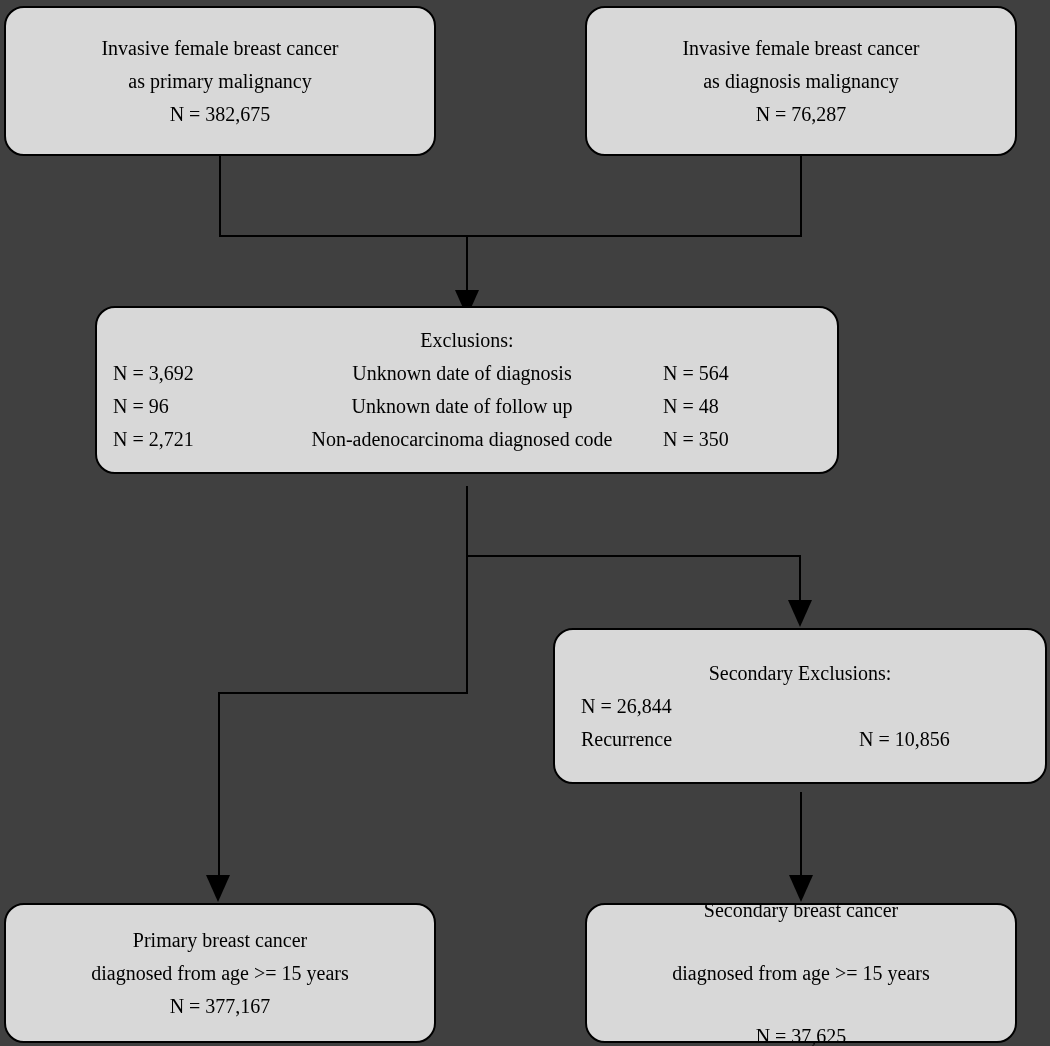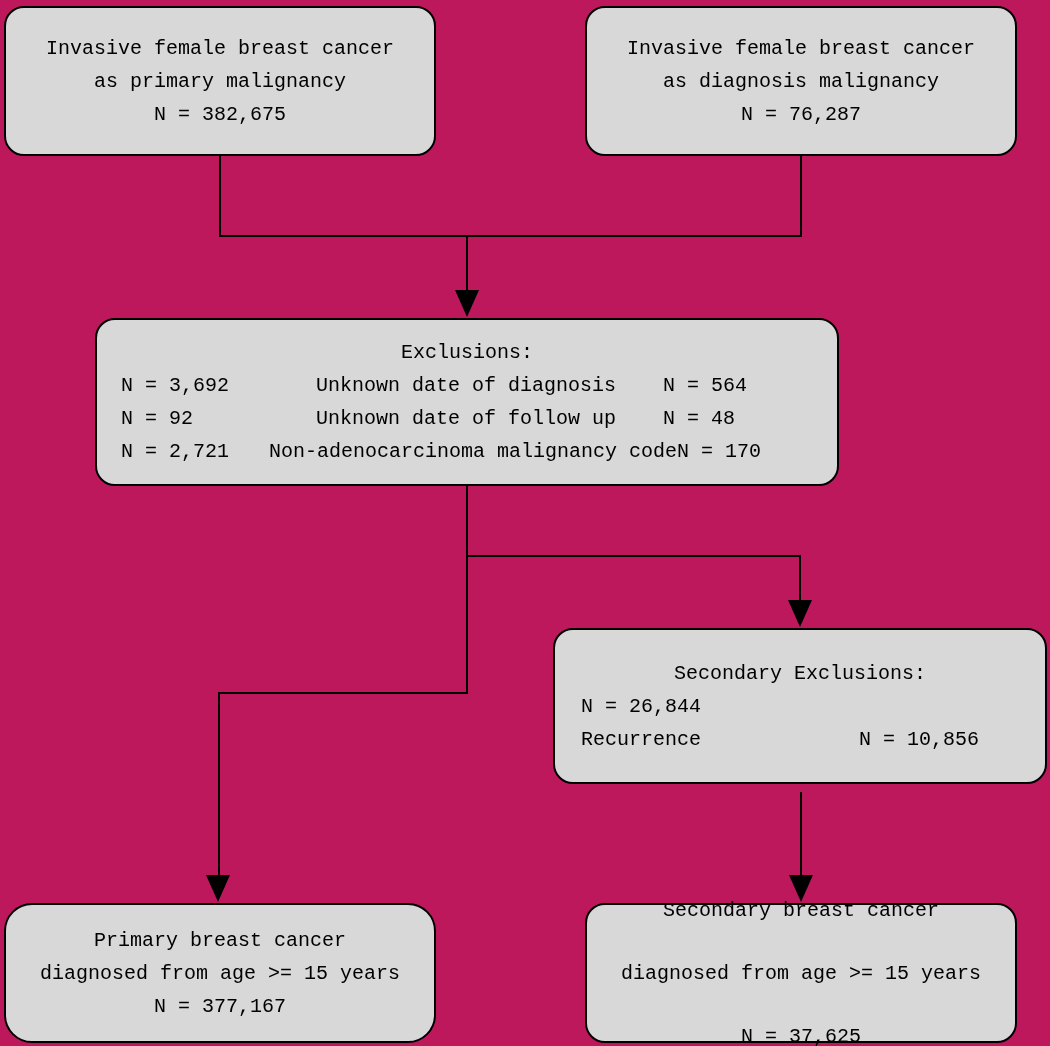--- a/index.html
+++ b/index.html
@@ -1,48 +1,48 @@
 <!DOCTYPE html>
 <html><head>
 <meta charset="utf-8">
 <style>
   html, body { margin: 0; padding: 0; background: #ffffff; }
   .stage {
     position: relative;
     width: 1050px;
     height: 1046px;
-    background: #be185d;
-    font-family: Liberation Mono, monospace;
+    background: #404040;
+    font-family: Liberation Serif, serif;
     color: #000000;
     overflow: hidden;
   }
   svg.connectors { position: absolute; left: 0; top: 0; width: 1050px; height: 1046px; }
   .box {
     position: absolute;
     background: #d8d8d8;
     border: 2px solid #000000;
     border-radius: 20px;
     box-sizing: border-box;
     display: flex;
     flex-direction: column;
     justify-content: center;
     font-size: 20px;
     line-height: 33px;
   }
   .bline { text-align: center; white-space: nowrap; }
   .box-topleft  { left: 4px;   top: 6px;   width: 432px; height: 150px; }
   .box-topright { left: 585px; top: 6px;   width: 432px; height: 150px; }
-  .box-exclusions { left: 95px; top: 318px; width: 744px; height: 168px; }
+  .box-exclusions { left: 95px; top: 306px; width: 744px; height: 168px; }
   .box-secexcl  { left: 553px; top: 628px; width: 494px; height: 156px; }
-  .box-botleft  { left: 4px;   top: 903px; width: 432px; height: 140px; border-radius: 28px; }
+  .box-botleft  { left: 4px;   top: 903px; width: 432px; height: 140px; }
   .box-botright { left: 585px; top: 903px; width: 432px; height: 140px; gap: 30px; }
   .xrow {
     display: grid;
     grid-template-columns: 148px 1fr 158px;
-    padding: 0 16px 0 24px;
+    padding: 0 16px 0 16px;
   }
   .xrow .xlabel { text-align: center; white-space: nowrap; }
   .xrow .xleft, .xrow .xright { text-align: left; white-space: nowrap; }
   .srow {
     display: grid;
     grid-template-columns: 278px 1fr;
     padding: 0 20px 0 26px;
   }
   .srow .slabel, .srow .svalue { text-align: left; white-space: nowrap; }
 </style>
@@ -81,28 +81,28 @@
   </div>
 
   <div class="box box-exclusions">
     <div class="bline">Exclusions:</div>
     <div class="xrow">
       <div class="xleft">N = 3,692</div>
       <div class="xlabel">Unknown date of diagnosis</div>
       <div class="xright">N = 564</div>
     </div>
     <div class="xrow">
-      <div class="xleft">N = 92</div>
+      <div class="xleft">N = 96</div>
       <div class="xlabel">Unknown date of follow up</div>
       <div class="xright">N = 48</div>
     </div>
     <div class="xrow">
       <div class="xleft">N = 2,721</div>
-      <div class="xlabel">Non-adenocarcinoma malignancy code</div>
-      <div class="xright">N = 170</div>
+      <div class="xlabel">Non-adenocarcinoma diagnosed code</div>
+      <div class="xright">N = 350</div>
     </div>
   </div>
 
   <div class="box box-secexcl">
     <div class="bline">Secondary Exclusions:</div>
     <div class="srow">
       <div class="svalue">N = 26,844</div>
     </div>
     <div class="srow">
       <div class="slabel">Recurrence</div>

